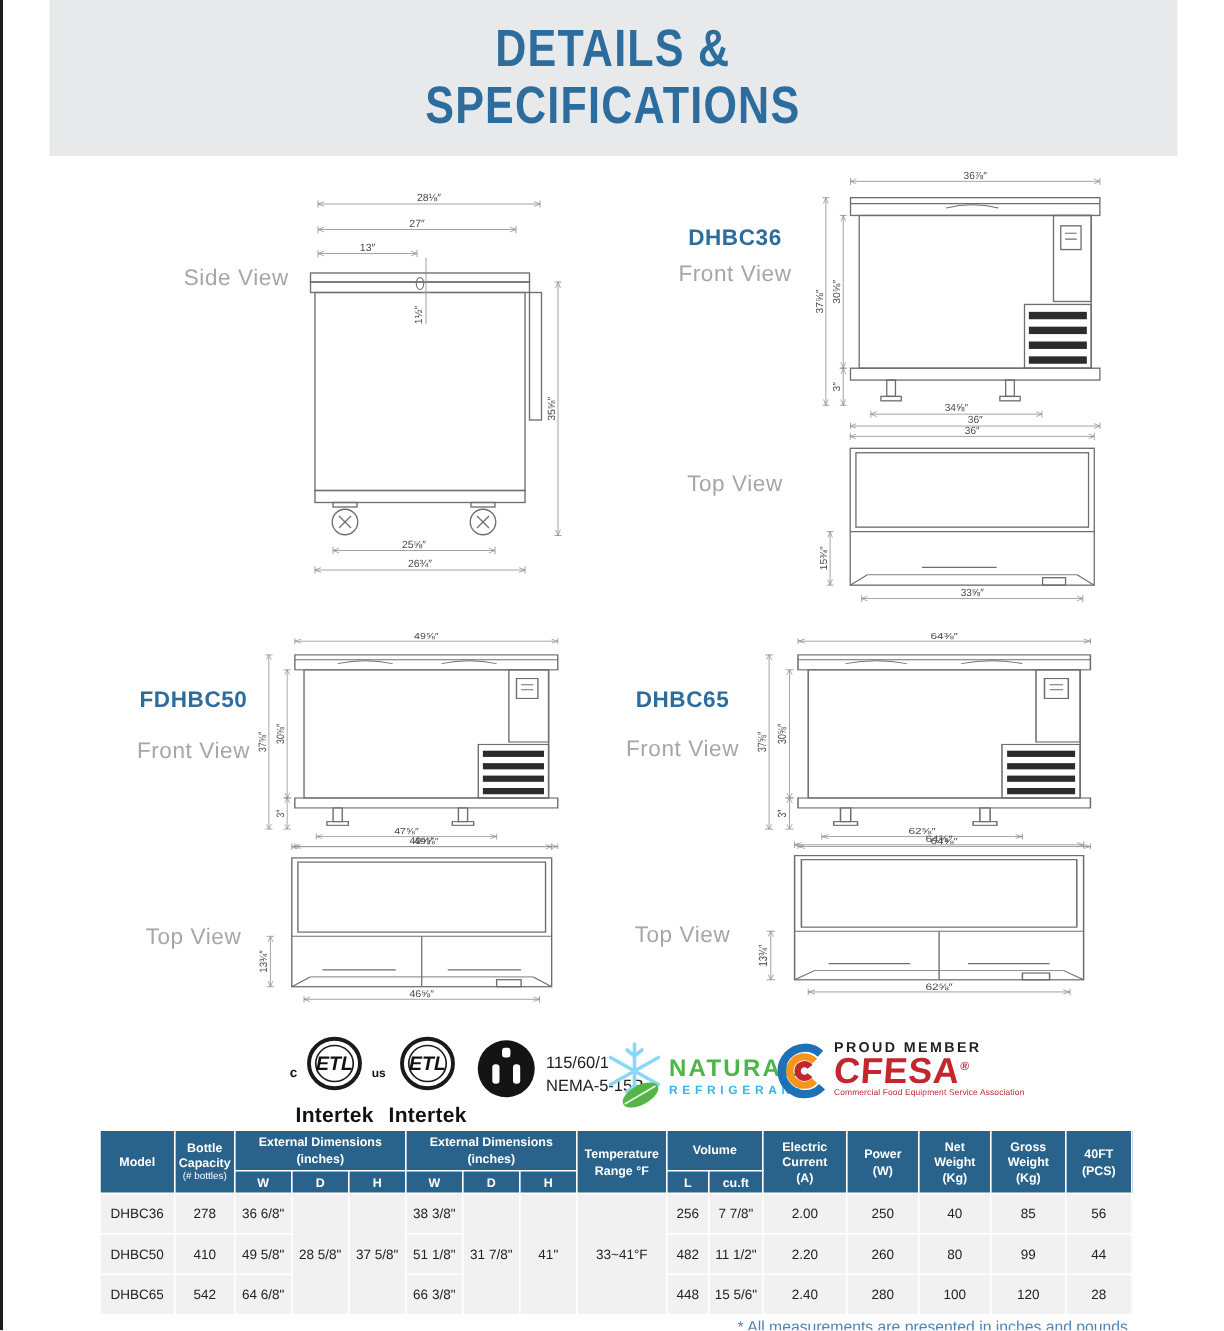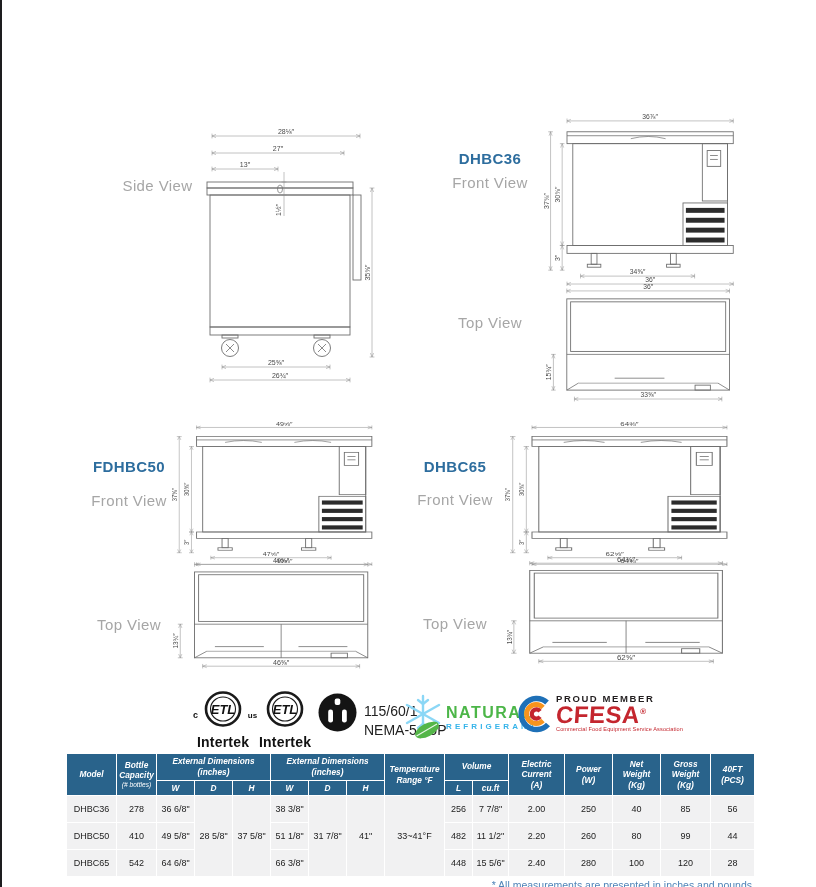--- a/index.html
+++ b/index.html
@@ -13,49 +13,52 @@
   .view-label{position:absolute;text-align:center;font-size:15px;color:#a6a6a6;letter-spacing:.4px;}
   .model-label{position:absolute;text-align:center;font-size:15px;font-weight:bold;color:#2d6d9e;letter-spacing:.4px;}
   .draw{position:absolute;}
   .draw svg{display:block;width:100%;height:100%;}
   
   .cert{position:absolute;text-align:center;}
   .etl-wrap{position:relative;display:inline-block;}
   .etl-c{position:absolute;left:-7px;top:21px;font-size:9px;font-weight:bold;color:#111;}
   .etl-us{position:absolute;right:-11px;top:22px;font-size:8px;font-weight:bold;color:#111;}
   .intertek{font-weight:bold;font-size:14px;color:#111;letter-spacing:.2px;margin-top:-1px;}
-  .plug-info{position:absolute;font-size:14px;color:#222;line-height:1.35;text-align:left;}
+  .plug-info{position:absolute;font-size:11px;color:#222;line-height:1.35;text-align:left;}
   .natural{position:absolute;display:flex;align-items:center;}
   .nat-text{margin-left:1px;}
   .nat1{font-size:16px;font-weight:bold;color:#4cb648;letter-spacing:1.5px;line-height:1;}
   .nat2{font-size:8px;font-weight:bold;color:#35b4ea;letter-spacing:3.1px;margin-top:2px;line-height:1;}
   .cfesa{position:absolute;display:flex;align-items:flex-start;}
   .cfesa-text{margin-left:2px;}
   .cfesa-proud{font-size:9.5px;font-weight:bold;color:#231f20;letter-spacing:1.6px;line-height:1;}
   .cfesa-word{font-size:24px;font-weight:bold;color:#c4262e;line-height:.95;letter-spacing:.5px;transform:skewX(-4deg);}
   .reg{font-size:8px;vertical-align:super;}
   .cfesa-tag{font-size:5.6px;color:#c4262e;margin-top:1px;letter-spacing:.1px;line-height:1;}
   
   .table-wrap{position:absolute;left:66px;top:753px;width:686px;}
   .table-wrap table{width:100%;border-collapse:collapse;table-layout:fixed;}
   .table-wrap th{background:#29638b;color:#fff;font-size:8.3px;font-weight:bold;
                  border:1.5px solid #fff;padding:2px 0;white-space:pre-line;line-height:1.3;
-                 text-align:center;vertical-align:middle;font-style:italic;}
+                 text-align:center;vertical-align:middle;}
   .table-wrap th .sub{display:block;font-size:6.6px;font-weight:normal;}
   .table-wrap td{background:#f1f1f2;font-size:9px;color:#222;text-align:center;
                  border:1.5px solid #fff;height:24px;vertical-align:middle;}
   .footnote{position:absolute;left:352px;top:879px;width:400px;text-align:right;
             font-size:10.5px;color:#4f84b8;}
 </style>
 </head>
 <body>
 
 <div class="page">
   <div class="left-edge"></div>
 
+  <header class="title-band">
+    <h1><span>DETAILS &amp;</span><br><span>SPECIFICATIONS</span></h1>
+  </header>
 
   <div class="view-label" style="left:100px;top:177px;width:115px">Side View</div>
   <div class="model-label" style="left:440px;top:150px;width:100px">DHBC36</div>
   <div class="view-label" style="left:440px;top:174px;width:100px">Front View</div>
   <div class="view-label" style="left:440px;top:314px;width:100px">Top View</div>
   <div class="model-label" style="left:70px;top:458px;width:118px">FDHBC50</div>
   <div class="view-label" style="left:70px;top:492px;width:118px">Front View</div>
   <div class="view-label" style="left:70px;top:616px;width:118px">Top View</div>
   <div class="model-label" style="left:405px;top:458px;width:100px">DHBC65</div>
   <div class="view-label" style="left:405px;top:491px;width:100px">Front View</div>

